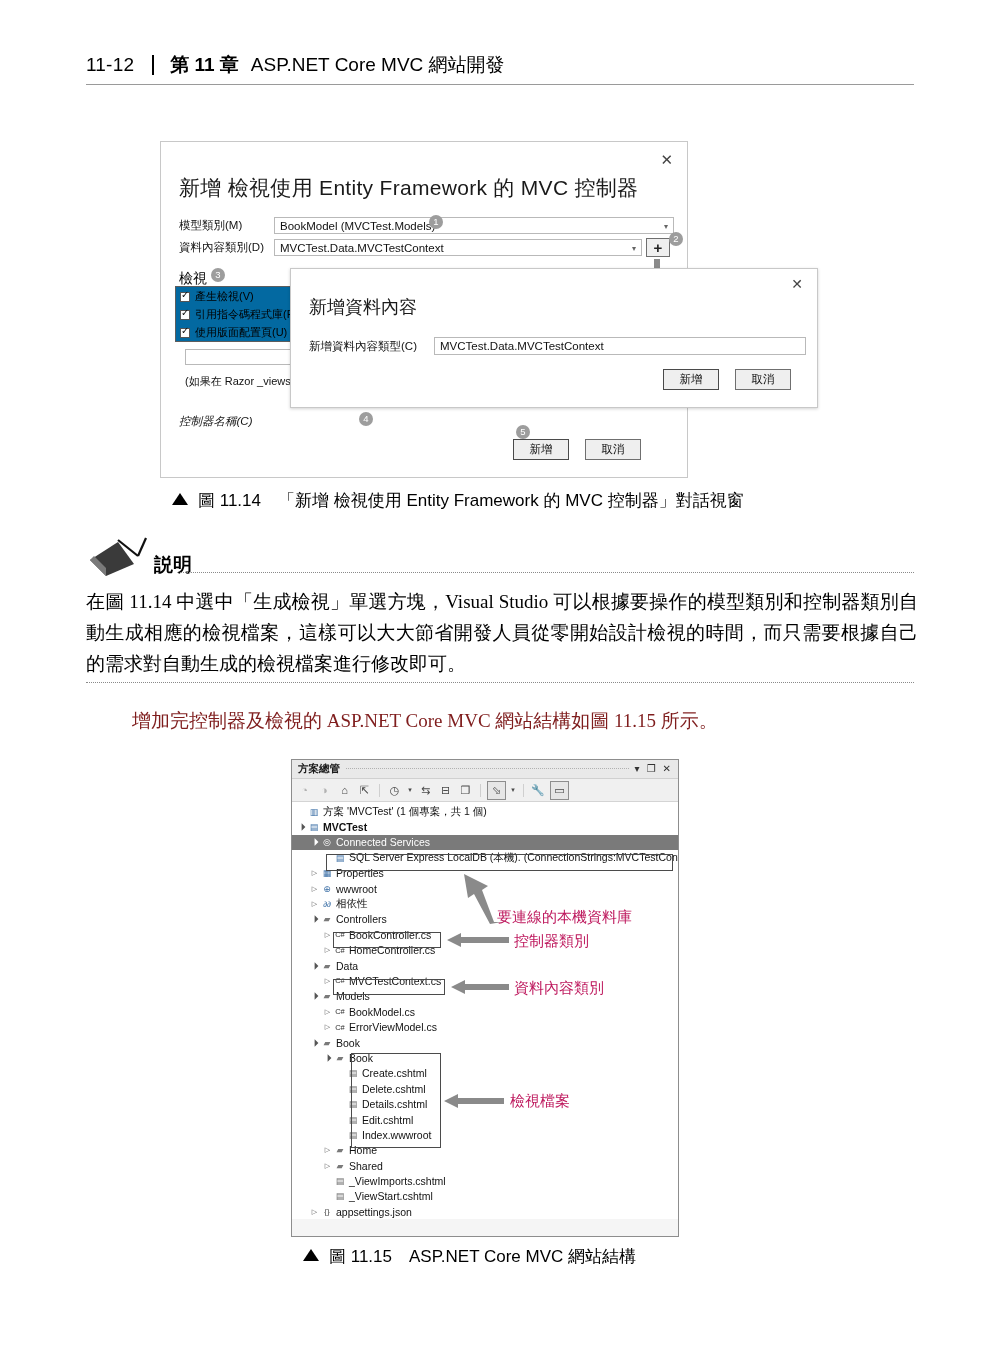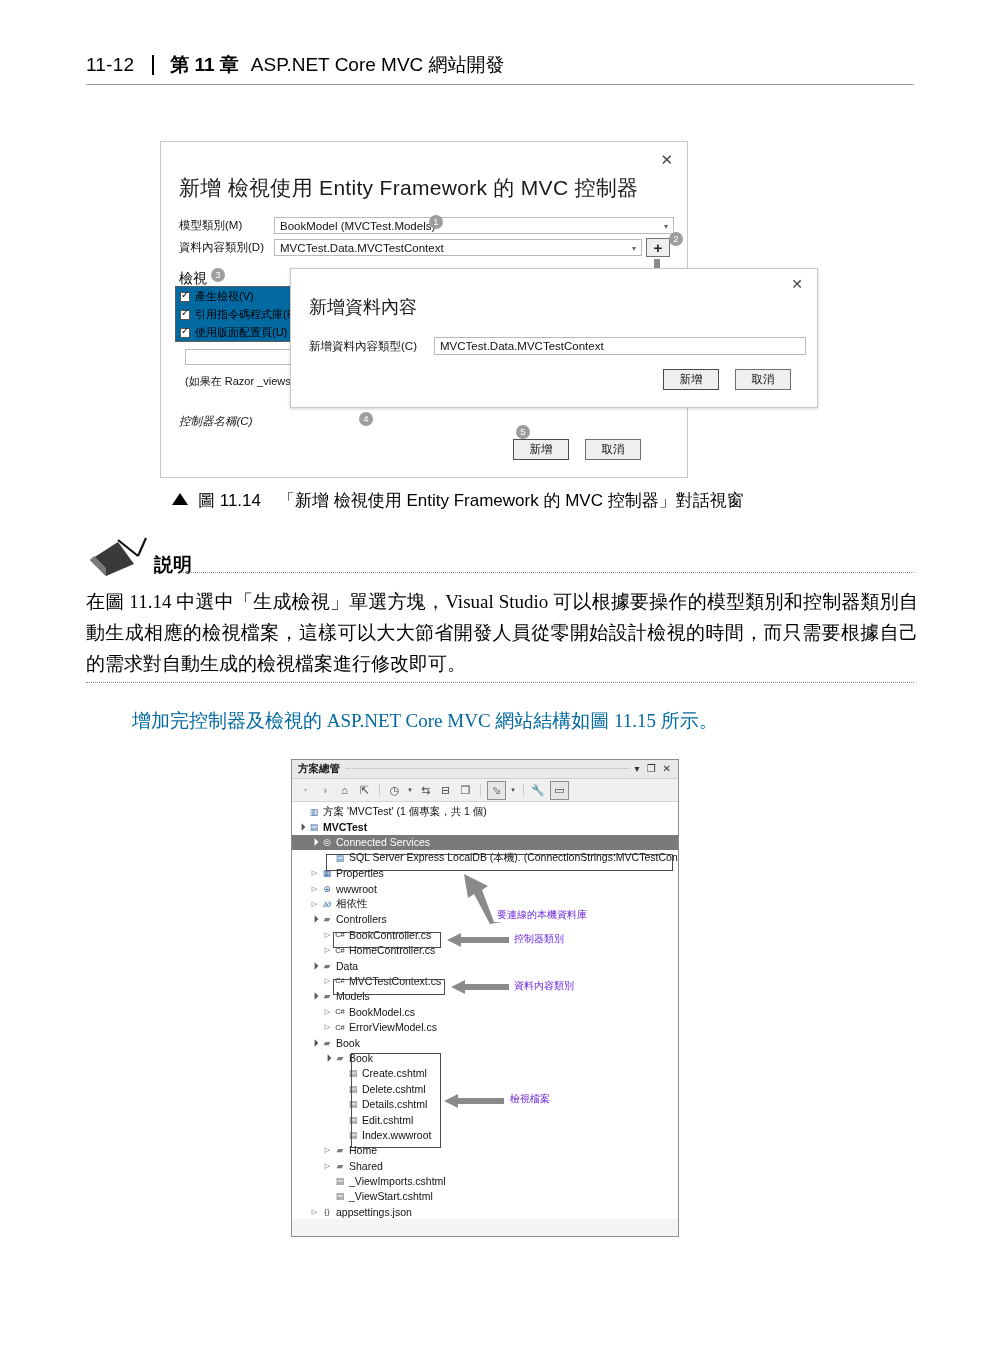--- a/index.html
+++ b/index.html
@@ -105,21 +105,21 @@
   .notetitle{position:absolute;left:136px;top:552px;font-size:19px;font-weight:bold;
              font-family:"Liberation Serif","DejaVu Serif",serif;margin-left:18px;}
   .dotline{position:absolute;height:0;border-top:1px dotted #8a8a8a;}
   .dl1{left:180px;top:572px;width:734px;}
   .dl2{left:86px;top:682px;width:828px;}
   .notebody{position:absolute;left:86px;top:586px;width:832px;
             font-family:"Liberation Serif","DejaVu Serif",serif;
             font-size:19px;line-height:31px;color:#000;text-align:justify;}
   .para{position:absolute;left:132px;top:705px;width:790px;
         font-family:"Liberation Serif","DejaVu Serif",serif;
-        font-size:19px;line-height:31px;color:#0369a1;}
+        font-size:19px;line-height:31px;color:#7f1d1d;}
 
   
   .fig15{position:absolute;left:291px;top:759px;width:388px;height:478px;
          border:1px solid #8d8d8d;background:#f5f5f5;box-sizing:border-box;}
   .se-title{height:18px;background:#e9e9e9;border-bottom:1px solid #d0d0d0;
             display:flex;align-items:center;position:relative;}
   .se-title .t{font-size:10.5px;font-weight:bold;color:#1b1b1b;padding-left:6px;}
   .se-title .dots{flex:1;height:1px;margin:0 6px;border-top:1px dotted #b0b0b0;}
   .se-title .wbtns{display:flex;gap:7px;padding-right:7px;align-items:center;}
   .se-title .wbtns span{font-size:10px;color:#333;line-height:1;}
@@ -142,21 +142,21 @@
   .tn{display:flex;align-items:center;height:15.4px;font-size:10.5px;color:#111;
       white-space:nowrap;position:relative;}
   .tn .exp{width:11px;text-align:center;font-size:7px;color:#555;flex:none;}
   .tn .ic{width:14px;text-align:center;font-size:9px;color:#3a6ea5;flex:none;}
   .tn .tx{padding-left:2px;}
   .tn.sel{background:#7a7a7a;color:#fff;}
   .tn.sel .exp,.tn.sel .ic{color:#fff;}
   .tn.bold .tx{font-weight:bold;}
   .hl{position:absolute;border:1.6px solid #4b4b4b;box-sizing:border-box;}
 
-  .annot{position:absolute;font-size:10px;color:#6d28d9;white-space:nowrap;}
+  .annot{position:absolute;font-size:15px;color:#be185d;white-space:nowrap;}
 
   svg{display:block;overflow:visible;}
 </style>
 </head>
 <body>
 
 <div class="page">
 
   <div class="runhead">
     <span class="folio">11-12</span>
@@ -447,14 +447,17 @@
     <svg style="position:absolute;left:152px;top:333px;width:60px;height:16px;" viewBox="0 0 60 16">
       <polygon points="0,8 14,1 14,5 60,5 60,11 14,11 14,15" fill="#8a8a8a"></polygon>
     </svg>
 
     <div class="annot" style="left:205px;top:148px;">要連線的本機資料庫</div>
     <div class="annot" style="left:222px;top:172px;">控制器類別</div>
     <div class="annot" style="left:222px;top:219px;">資料內容類別</div>
     <div class="annot" style="left:218px;top:332px;">檢視檔案</div>
   </div>
 
+  <div class="caption cap15">
+    <span class="tri"></span><span>圖 11.15　ASP.NET Core MVC 網站結構</span>
+  </div>
 
 </div>
 
 </body></html>

